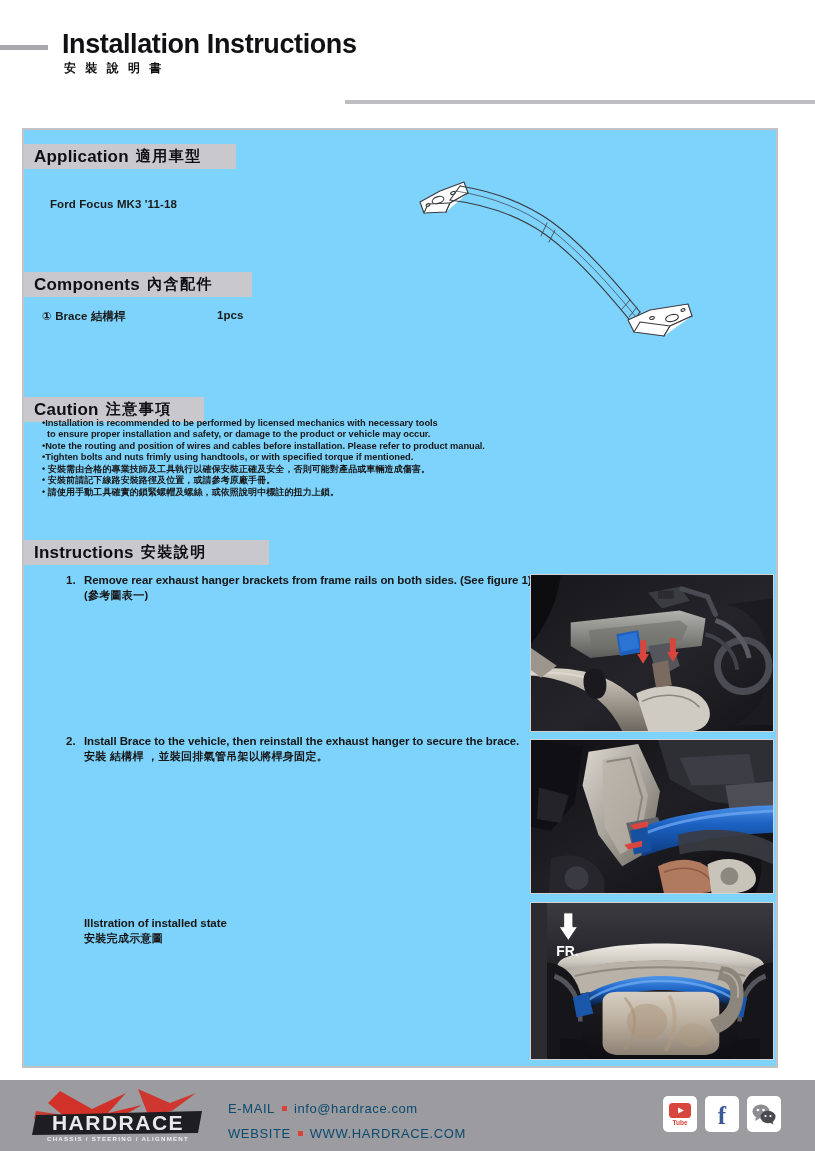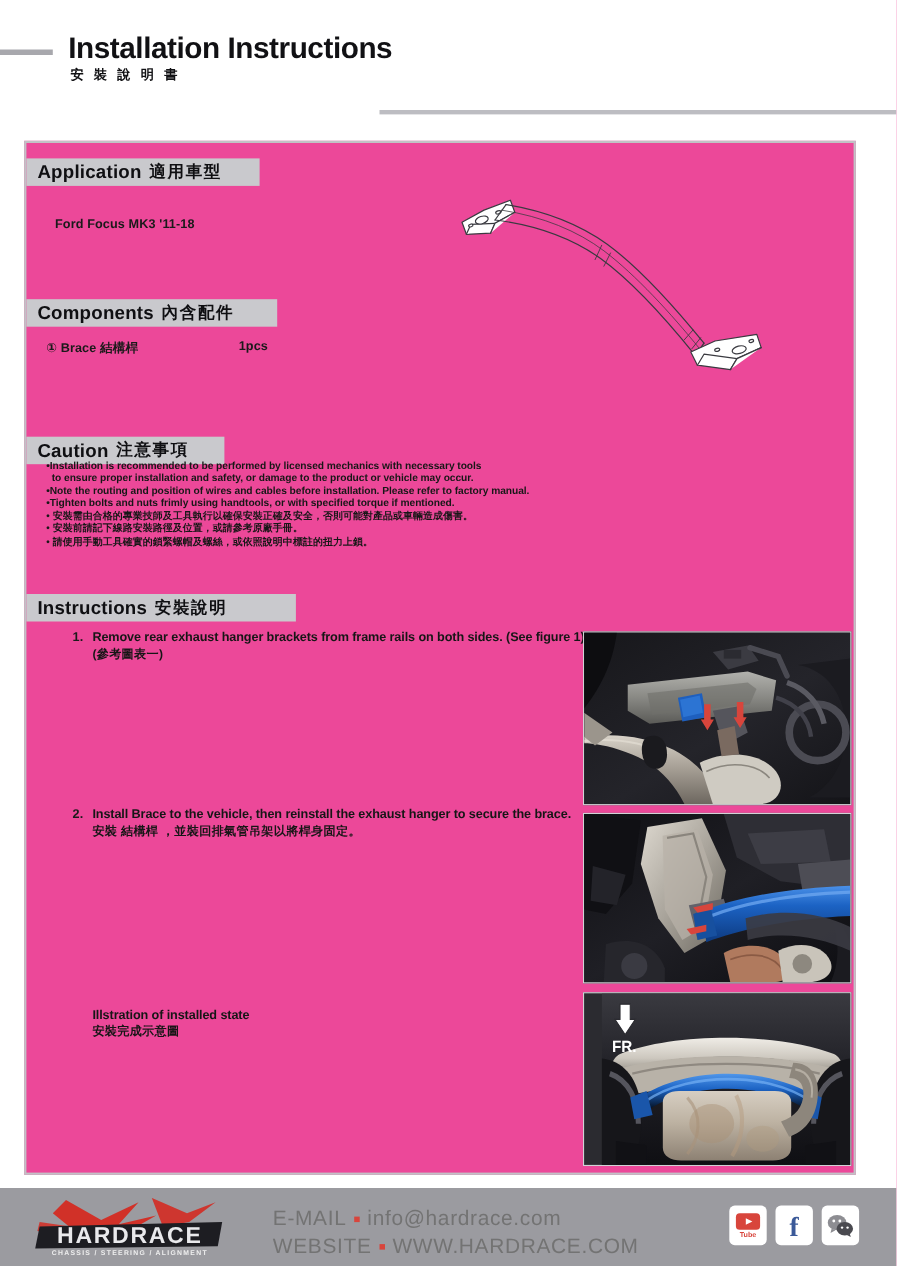--- a/index.html
+++ b/index.html
@@ -76,21 +76,21 @@
     background: #bdbdc2;
   }
 
   
   .frame {
     position: absolute;
     left: 22px; top: 128px;
     width: 756px; height: 940px;
     border: 2px solid #c2c2c6;
     box-sizing: border-box;
-    background: #ec4899;
+    background: #7dd3fc;
   }
 
   
   .sec-bar {
     position: absolute;
     height: 25px;
     background: #c9c9cd;
     display: flex;
     align-items: center;
     padding-left: 10px;
@@ -224,25 +224,24 @@
     background: #9b9ba0;
   }
   .footer-logo {
     position: absolute;
     left: 30px; top: 1089px;
     width: 178px; height: 54px;
   }
   .footer-contact {
     position: absolute;
     left: 228px; top: 1096px;
-    color: #737373;
-    font-size: 19px;
+    color: #0c4a6e;
+    font-size: 13px;
     letter-spacing: 0.6px;
     line-height: 25px;
-    margin-left: 20px;
   }
   .contact-row { display: flex; align-items: center; }
   .sq {
     display: inline-block;
     width: 5px; height: 5px;
     background: #d8453c;
     margin: 0 7px;
     flex: none;
   }
   .socials {
@@ -324,21 +323,21 @@
     <span class="comp-qty">1pcs</span>
   </div>
 
   <div class="sec-bar" id="bar-caution">
     <span class="en">Caution</span>
     <span class="zh">注意事項</span>
   </div>
   <div class="caution-list">
     <div class="en-line">•Installation is recommended to be performed by licensed mechanics with necessary tools</div>
     <div class="en-line cont">to ensure proper installation and safety, or damage to the product or vehicle may occur.</div>
-    <div class="en-line">•Note the routing and position of wires and cables before installation. Please refer to factory manual.</div>
+    <div class="en-line">•Note the routing and position of wires and cables before installation. Please refer to product manual.</div>
     <div class="en-line">•Tighten bolts and nuts frimly using handtools, or with specified torque if mentioned.</div>
     <div class="zh-line">• 安裝需由合格的專業技師及工具執行以確保安裝正確及安全，否則可能對產品或車輛造成傷害。</div>
     <div class="zh-line">• 安裝前請記下線路安裝路徑及位置，或請參考原廠手冊。</div>
     <div class="zh-line">• 請使用手動工具確實的鎖緊螺帽及螺絲，或依照說明中標註的扭力上鎖。</div>
   </div>
 
   <div class="sec-bar" id="bar-instructions">
     <span class="en">Instructions</span>
     <span class="zh">安裝說明</span>
   </div>

